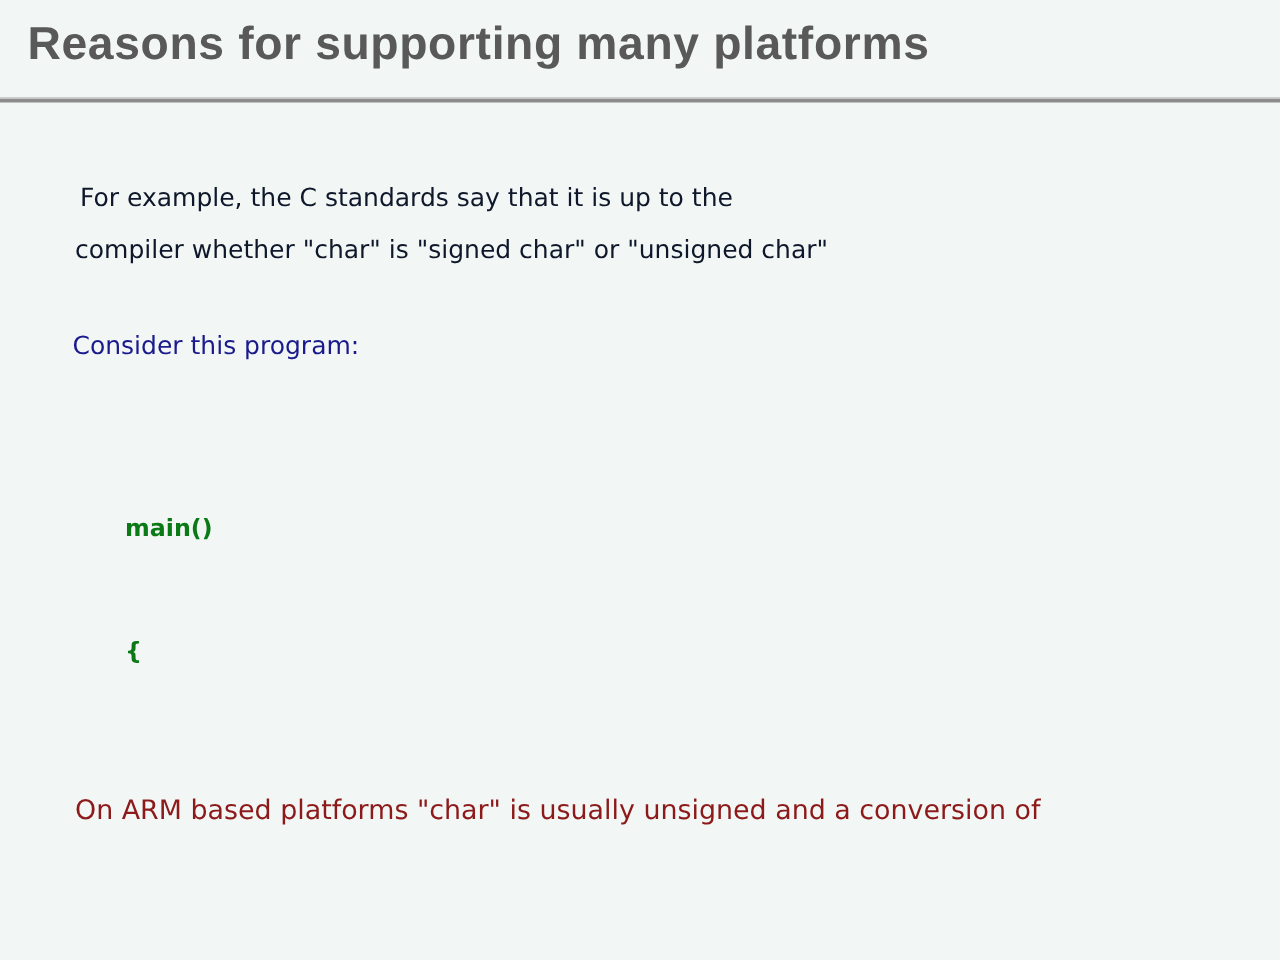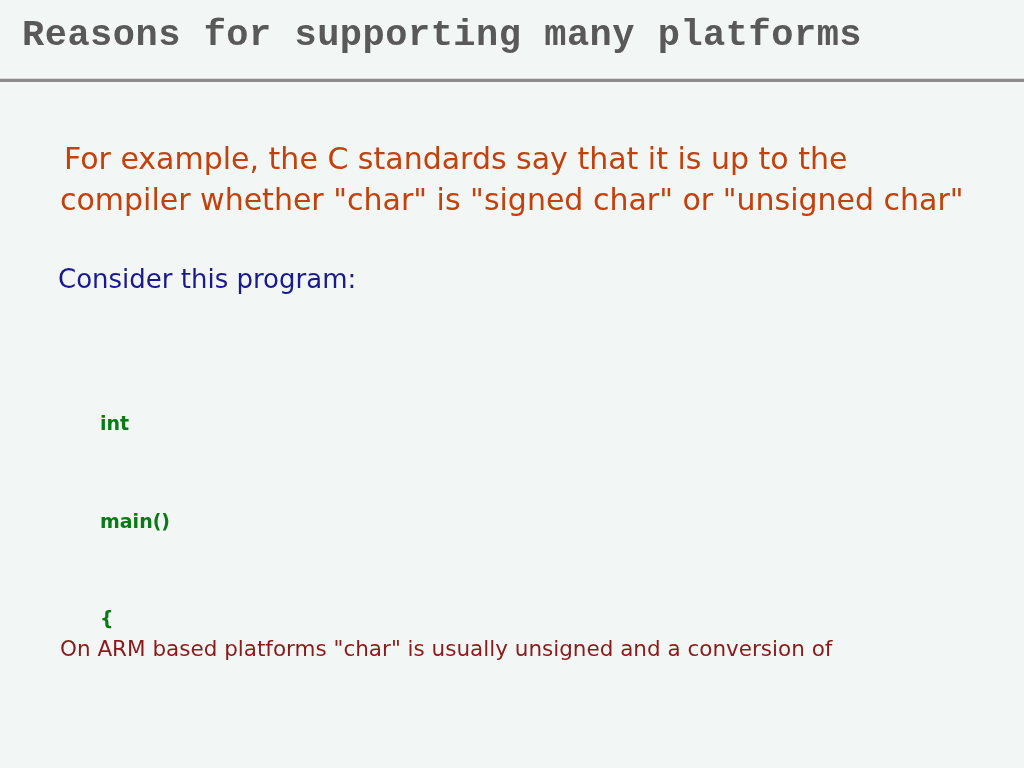--- a/index.html
+++ b/index.html
@@ -16,21 +16,21 @@
   .slide {
     position: relative;
     width: 1024px;
     height: 768px;
     box-sizing: border-box;
   }
   .slide-title {
     position: absolute;
     left: 22px;
     top: 14px;
-    font-family: Liberation Mono, monospace;
+    font-family: Liberation Sans, sans-serif;
     font-size: 37px;
     font-weight: bold;
     color: #595959;
     letter-spacing: 0.5px;
     white-space: nowrap;
   }
   .title-rule {
     position: absolute;
     left: 0;
     top: 78px;
@@ -43,33 +43,33 @@
     position: absolute;
     left: 0;
     top: 90px;
     width: 1024px;
   }
   .para-1 {
     position: absolute;
     left: 60px;
     top: 48px;
     width: 930px;
-    color: #c2410c;
-    font-size: 30px;
+    color: #0f172a;
+    font-size: 20px;
     line-height: 41px;
   }
   .para-1 .indent-first {
     padding-left: 4px;
   }
   .para-2 {
     position: absolute;
     left: 58px;
     top: 174px;
     color: #1a1a8c;
-    font-size: 26px;
+    font-size: 20px;
   }
   .code-block {
     position: absolute;
     left: 100px;
     top: 252px;
     color: #0b7a16;
     font-family: "DejaVu Sans", sans-serif;
     font-size: 19px;
     font-weight: bold;
     line-height: 32.5px;
@@ -96,21 +96,20 @@
   <div class="body-area">
 
     <div class="para-1">
       <span class="indent-first">For example, the C standards say that it is up to the</span><br>
       <span>compiler whether "char" is "signed char" or "unsigned char"</span>
     </div>
 
     <div class="para-2">Consider this program:</div>
 
     <div class="code-block">
-      <div class="code-line">int</div>
       <div class="code-line">main()</div>
       <div class="code-line">{</div>
       
       
       
       
     </div>
 
     <div class="note">
       <span>On ARM based platforms "char" is usually unsigned and a conversion of</span><br>

